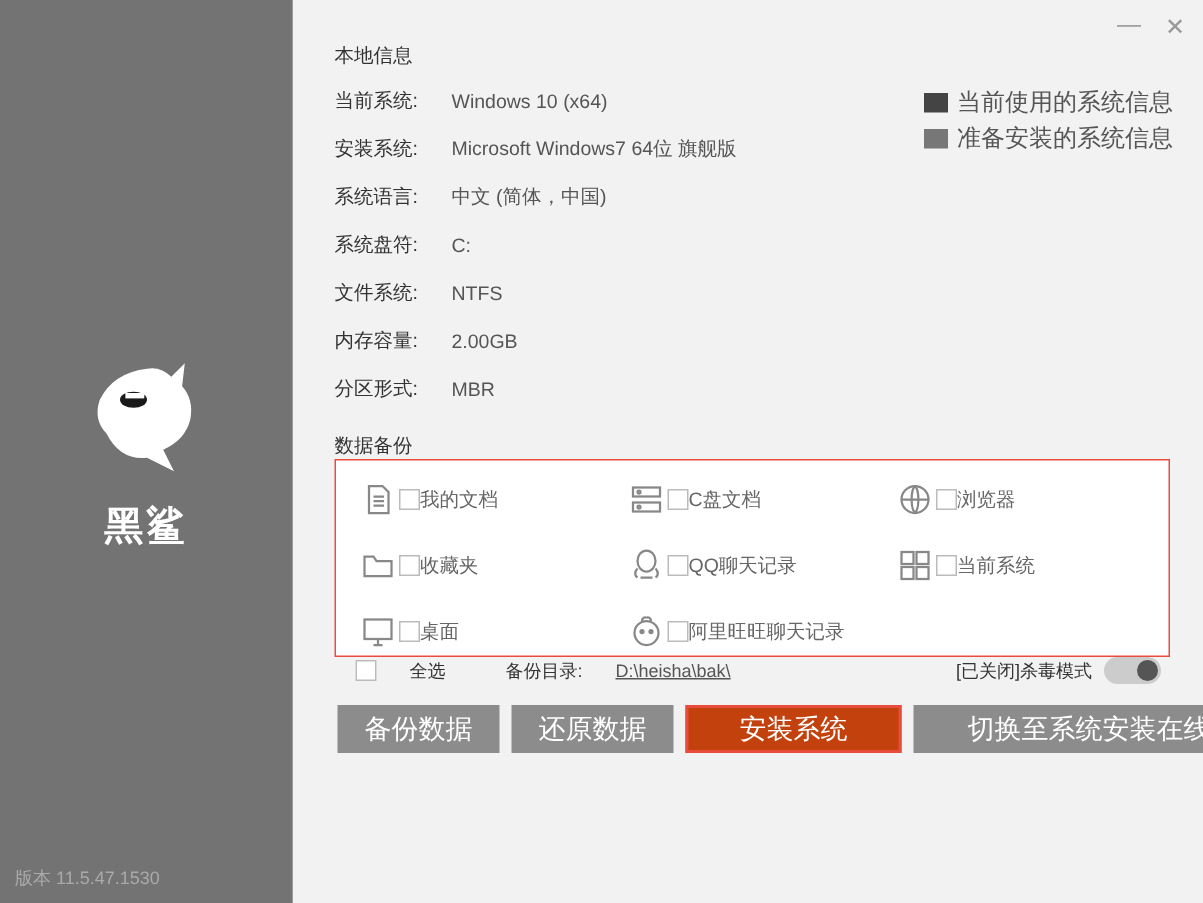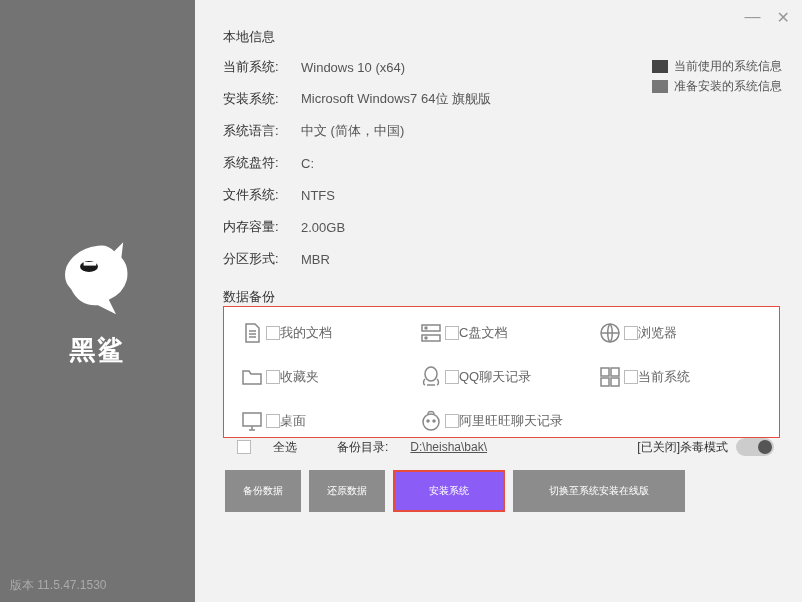--- a/index.html
+++ b/index.html
@@ -49,21 +49,21 @@
   position: absolute;
   left: 195px; right: 0; top: 0; bottom: 0;
   background: #f2f2f2;
   padding: 28px 22px 10px 28px;
   display: flex;
   flex-direction: column;
 }
 .legend {
   position: absolute;
   top: 58px; right: 20px;
-  font-size: 12px;
+  font-size: 16px;
   color: #555;
 }
 .legend-row { display: flex; align-items: center; gap: 6px; margin-bottom: 3px; }
 .legend-sw { width: 16px; height: 13px; }
 .info-title { font-size: 13px; color: #333; margin-bottom: 12px; }
 .info-row {
   display: flex;
   align-items: center;
   margin-bottom: 14px;
   font-size: 13px;
@@ -123,33 +123,33 @@
   border-radius: 50%;
 }
 .btn-row {
   display: flex;
   gap: 8px;
   margin-top: 14px;
   padding-left: 2px;
 }
 .btn {
   flex-shrink: 0;
-  height: 42px;
+  height: 32px;
   padding: 0 18px;
   background: #8c8c8c;
   color: #fff;
   display: flex;
   align-items: center;
   justify-content: center;
-  font-size: 10px;
+  font-size: 18px;
   cursor: pointer;
   border: none;
 }
 .btn.primary {
-  background: #8b5cf6;
+  background: #c2410c;
   border: 2px solid #e74c3c;
   padding: 0 34px;
 }
 .btn.wide { padding: 0 36px; }
 .footer {
   position: absolute;
   left: 10px; right: 14px; bottom: 8px;
   display: flex;
   justify-content: space-between;
   color: #aaa;

